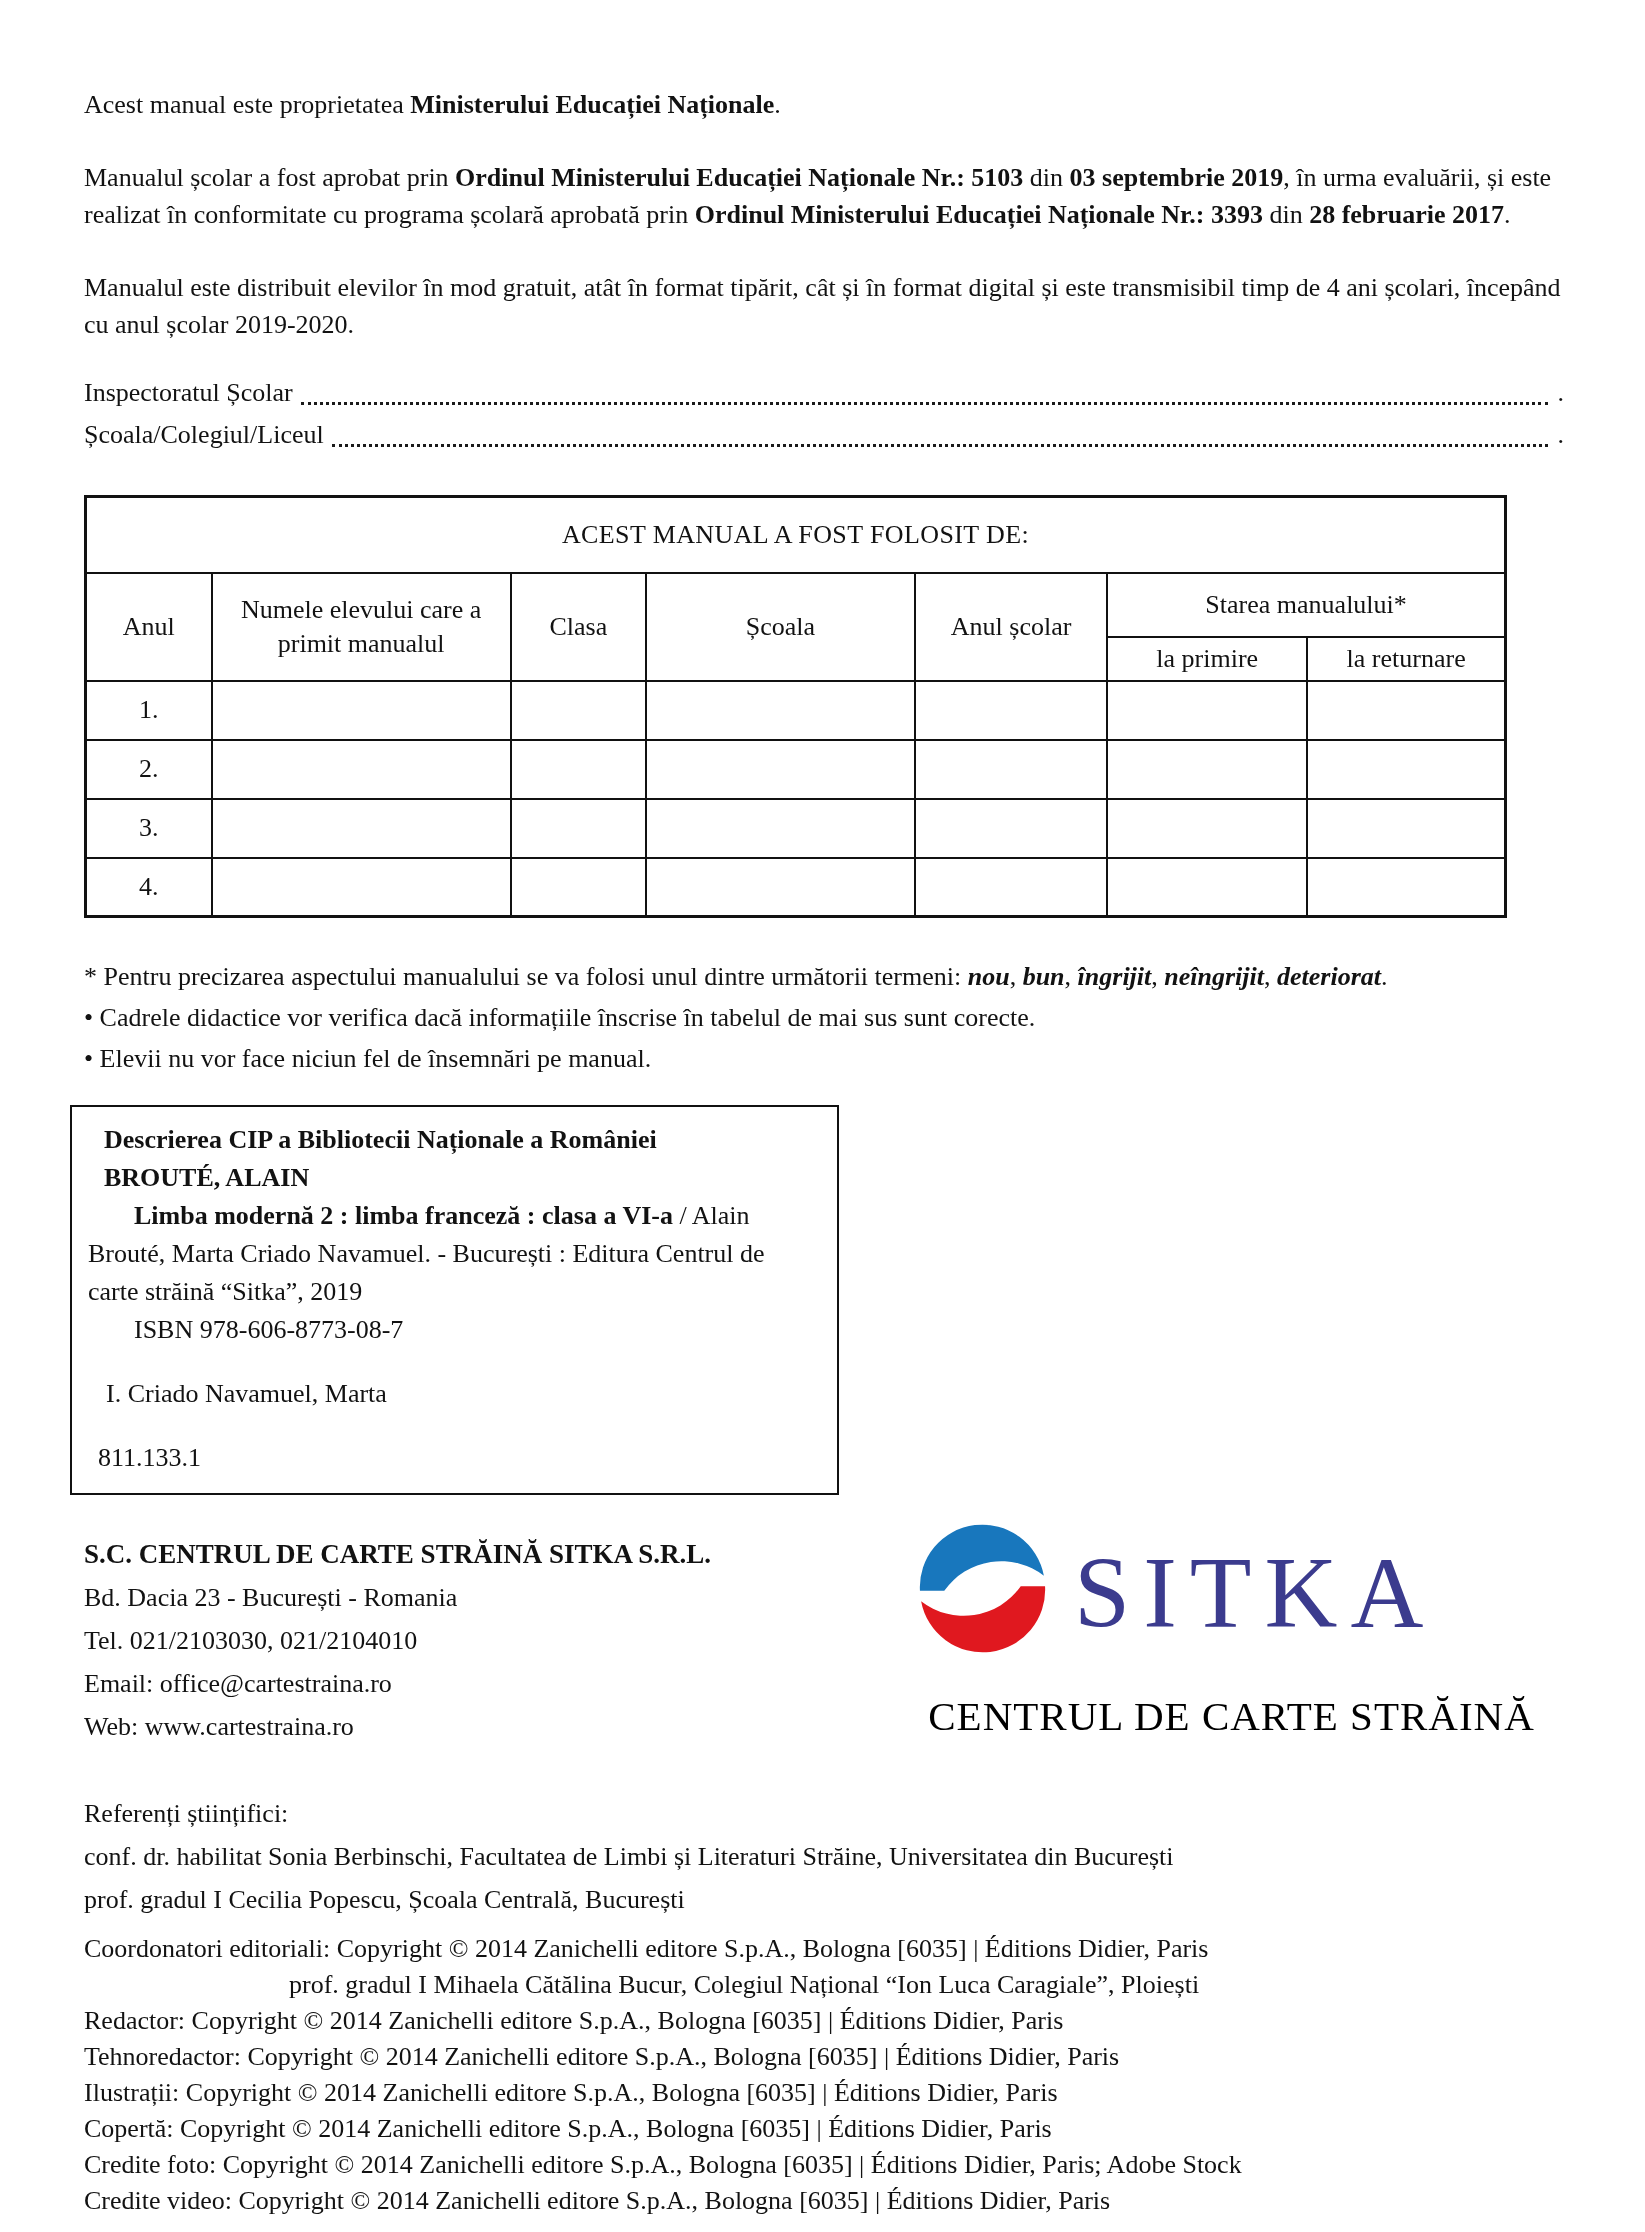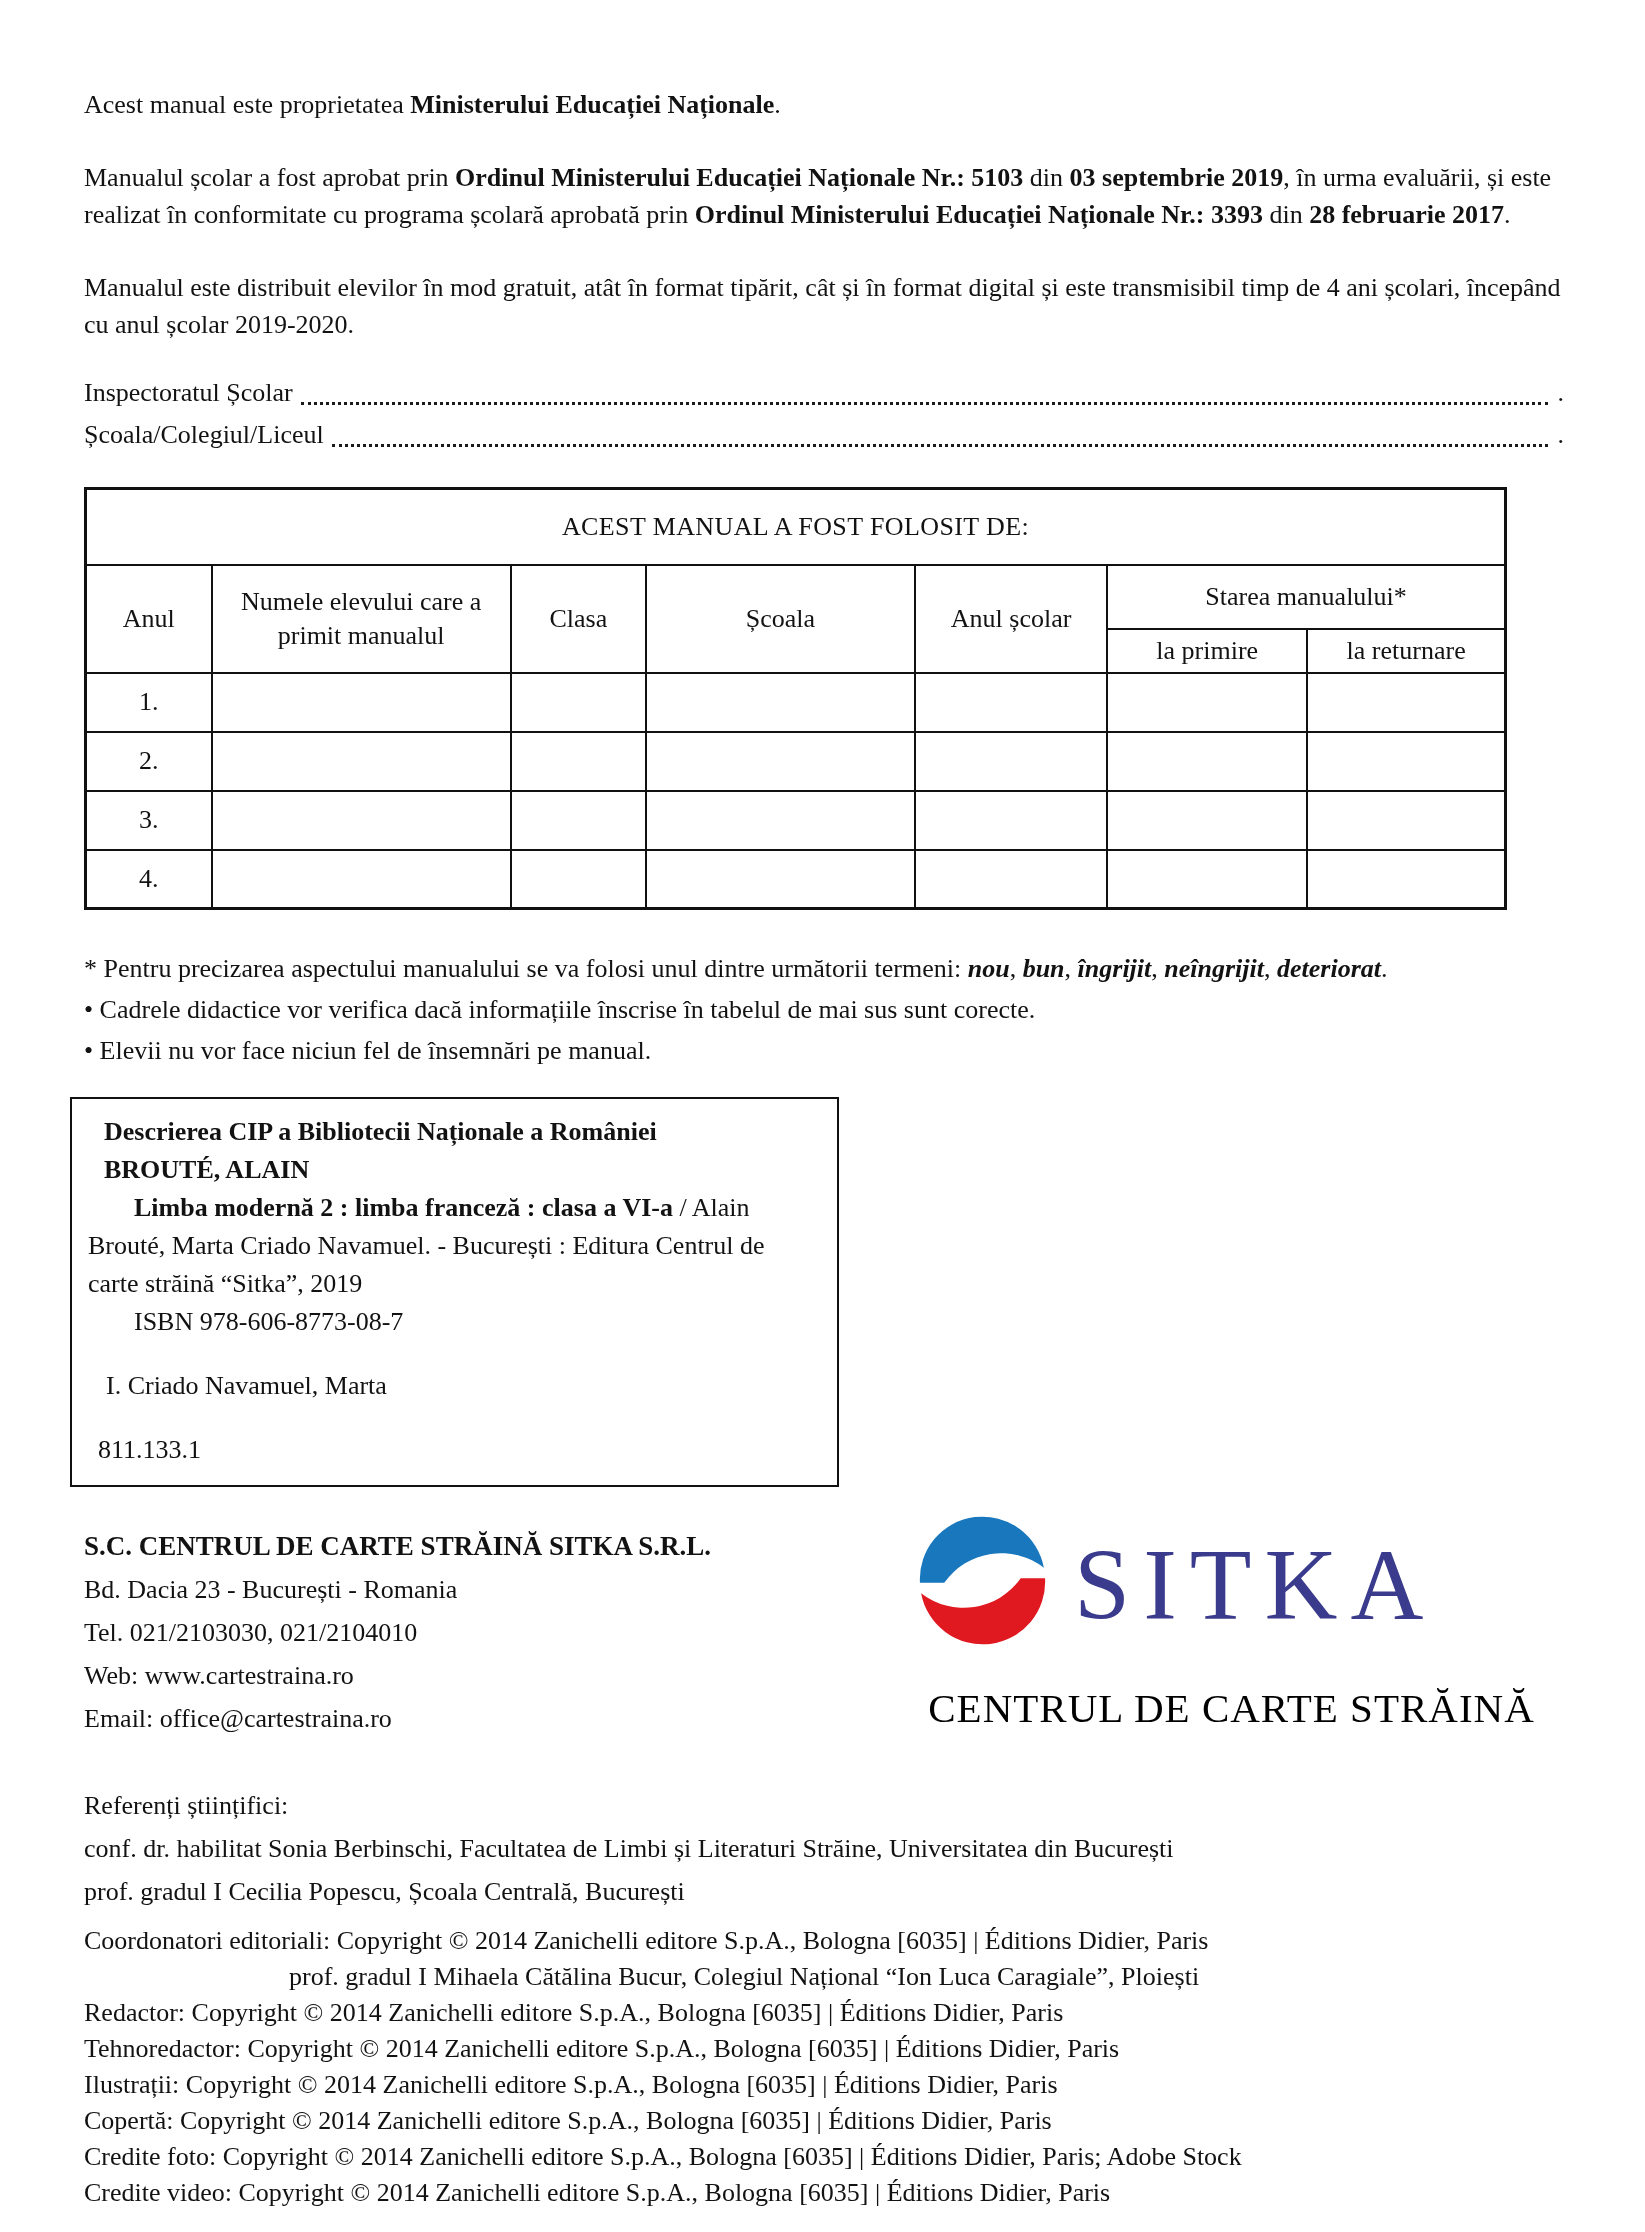--- a/index.html
+++ b/index.html
@@ -19,21 +19,21 @@
   .para { margin-bottom:36px; }
   .para.tight { margin-bottom:30px; }
 
   
   .fill-row { display:flex; align-items:flex-end; line-height:40px; margin-top:2px; }
   .fill-row .label { white-space:nowrap; }
   .fill-row .leader { flex:1 1 auto; border-bottom:3px dotted #1a1a1a; margin:0 10px 8px 8px; }
   .fill-row .tail { white-space:nowrap; }
 
   
-  table.usage { border-collapse:collapse; width:1423px; margin-top:32px; border:3px solid #111; table-layout:fixed; }
+  table.usage { border-collapse:collapse; width:1423px; margin-top:40px; border:3px solid #111; table-layout:fixed; }
   table.usage td, table.usage th { border:2px solid #111; text-align:center; vertical-align:middle; font-weight:normal; font-size:26px; line-height:34px; padding:2px 6px; }
   td.tbl-title { height:76px; font-weight:bold; font-size:28px; letter-spacing:0.4px; }
   tr.hdr-top td { height:64px; }
   tr.hdr-sub td { height:44px; }
   tr.data-row td { height:59px; }
   td.rownum { font-weight:bold; }
 
   
   .notes { margin-top:38px; }
   .notes .note { line-height:41px; }
@@ -162,22 +162,22 @@
     <div class="isbn">ISBN 978-606-8773-08-7</div>
     <div class="entry">I. Criado Navamuel, Marta</div>
     <div class="code">811.133.1</div>
   </div>
 
   <div class="pub-row">
     <div class="pub">
       <div class="name">S.C. CENTRUL DE CARTE STRĂINĂ SITKA S.R.L.</div>
       <div>Bd. Dacia 23 - București - Romania</div>
       <div>Tel. 021/2103030, 021/2104010</div>
+      <div>Email: office@cartestraina.ro</div>
       <div>Web: www.cartestraina.ro</div>
-      <div>Email: office@cartestraina.ro</div>
     </div>
     <div class="logo-block">
       <div class="logo-top">
         <span>
           <svg viewBox="0 0 120 120" width="139" height="139" aria-hidden="true">
             <path d="M 6,62 A 54,54 0 0 1 113,49 A 60,60 0 0 0 27,62 Z" fill="#1877bd"></path>
             <path d="M 114,58 A 54,54 0 0 1 7,71 A 60,60 0 0 0 93,58 Z" fill="#e0181f"></path>
           </svg>
         </span>
         <span class="logo-word" style="color:#3b3b8e;">SITKA</span>

